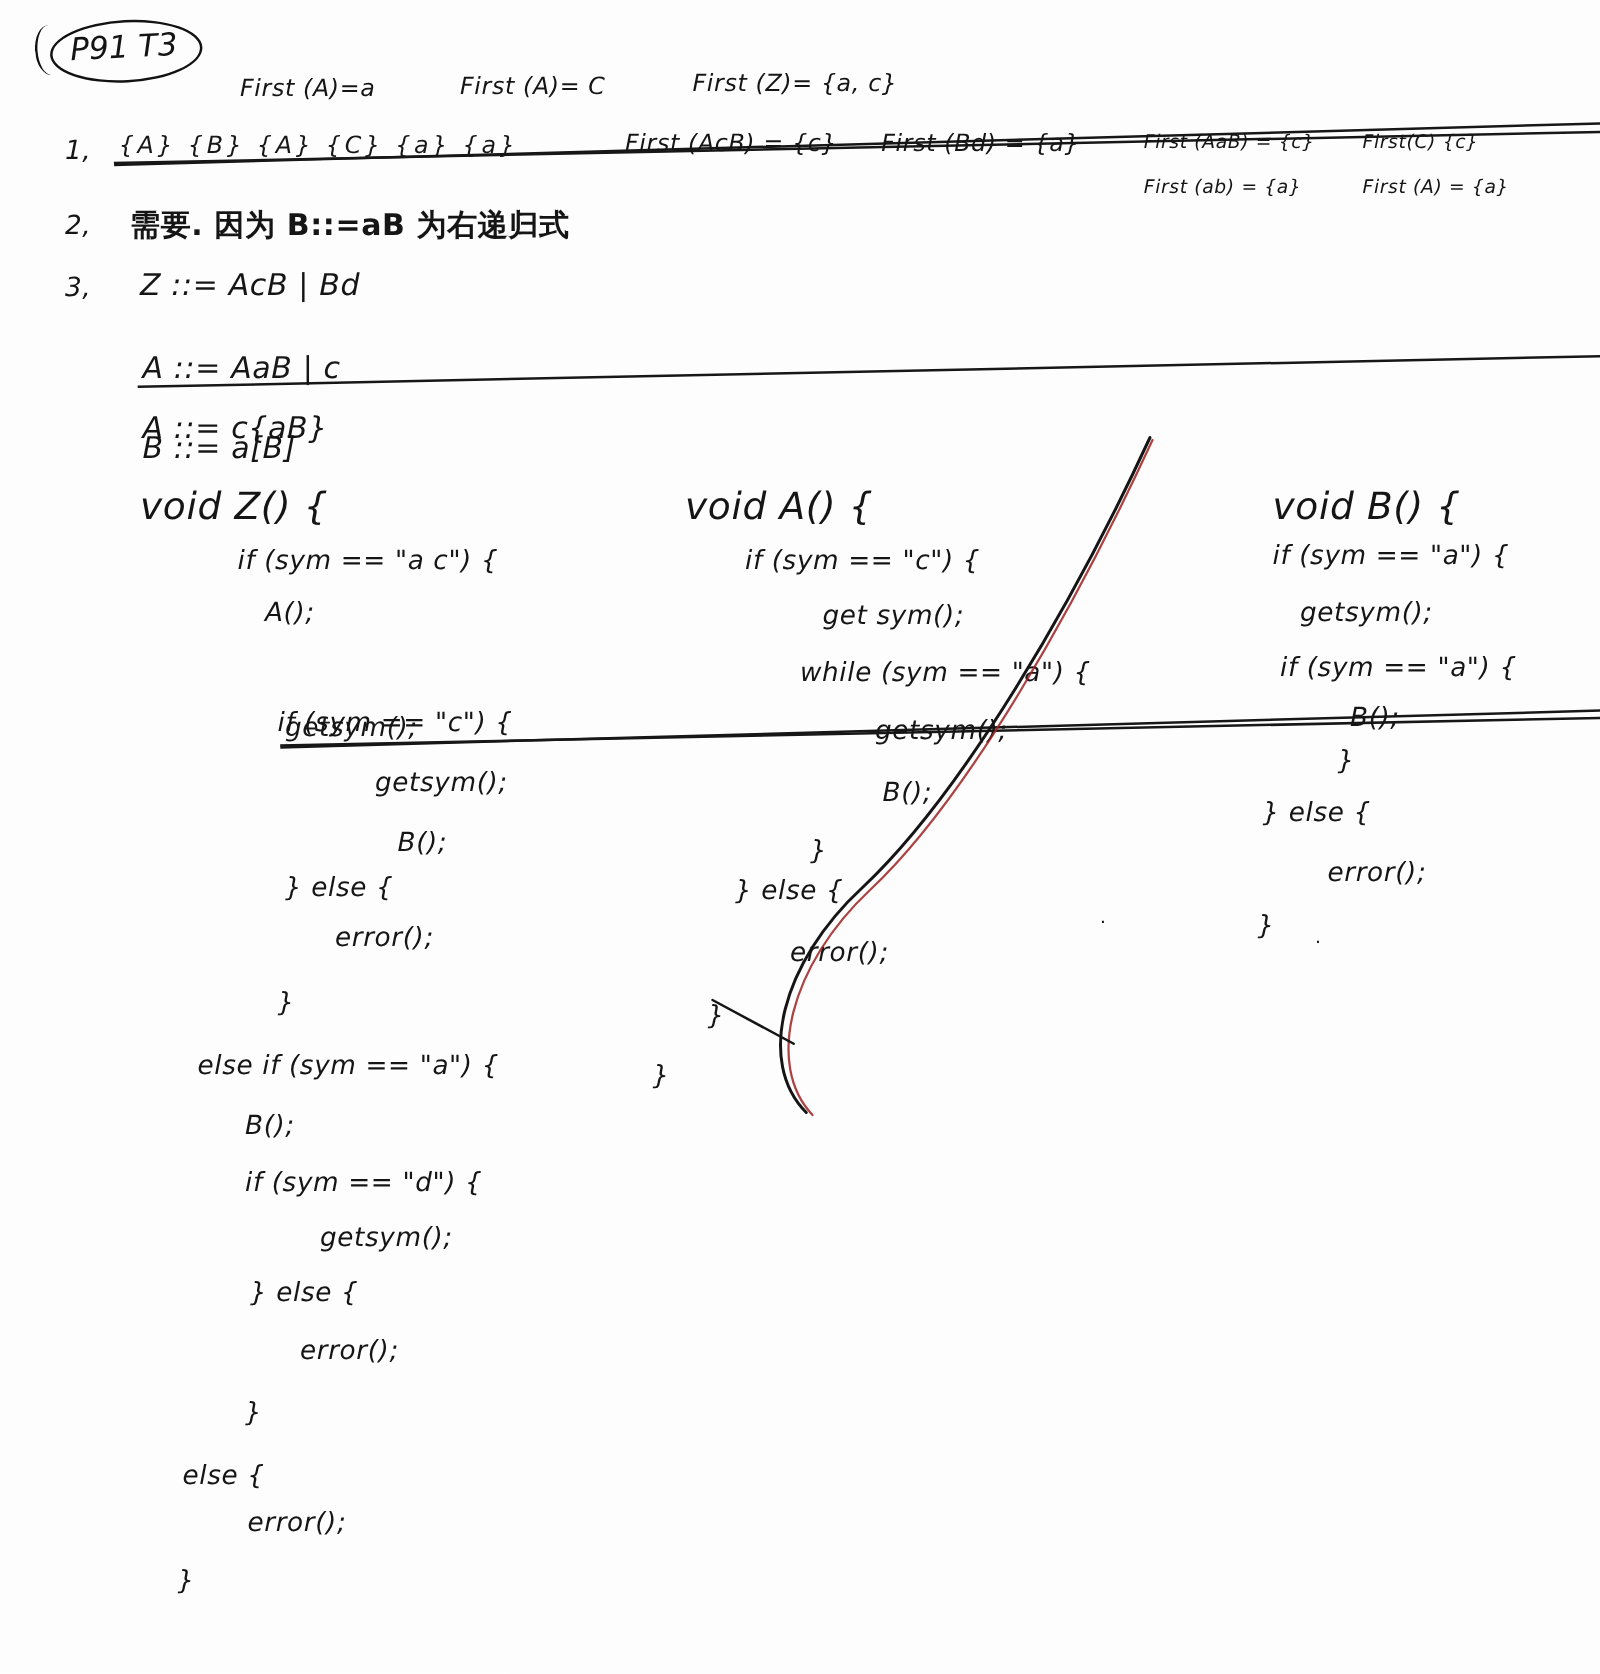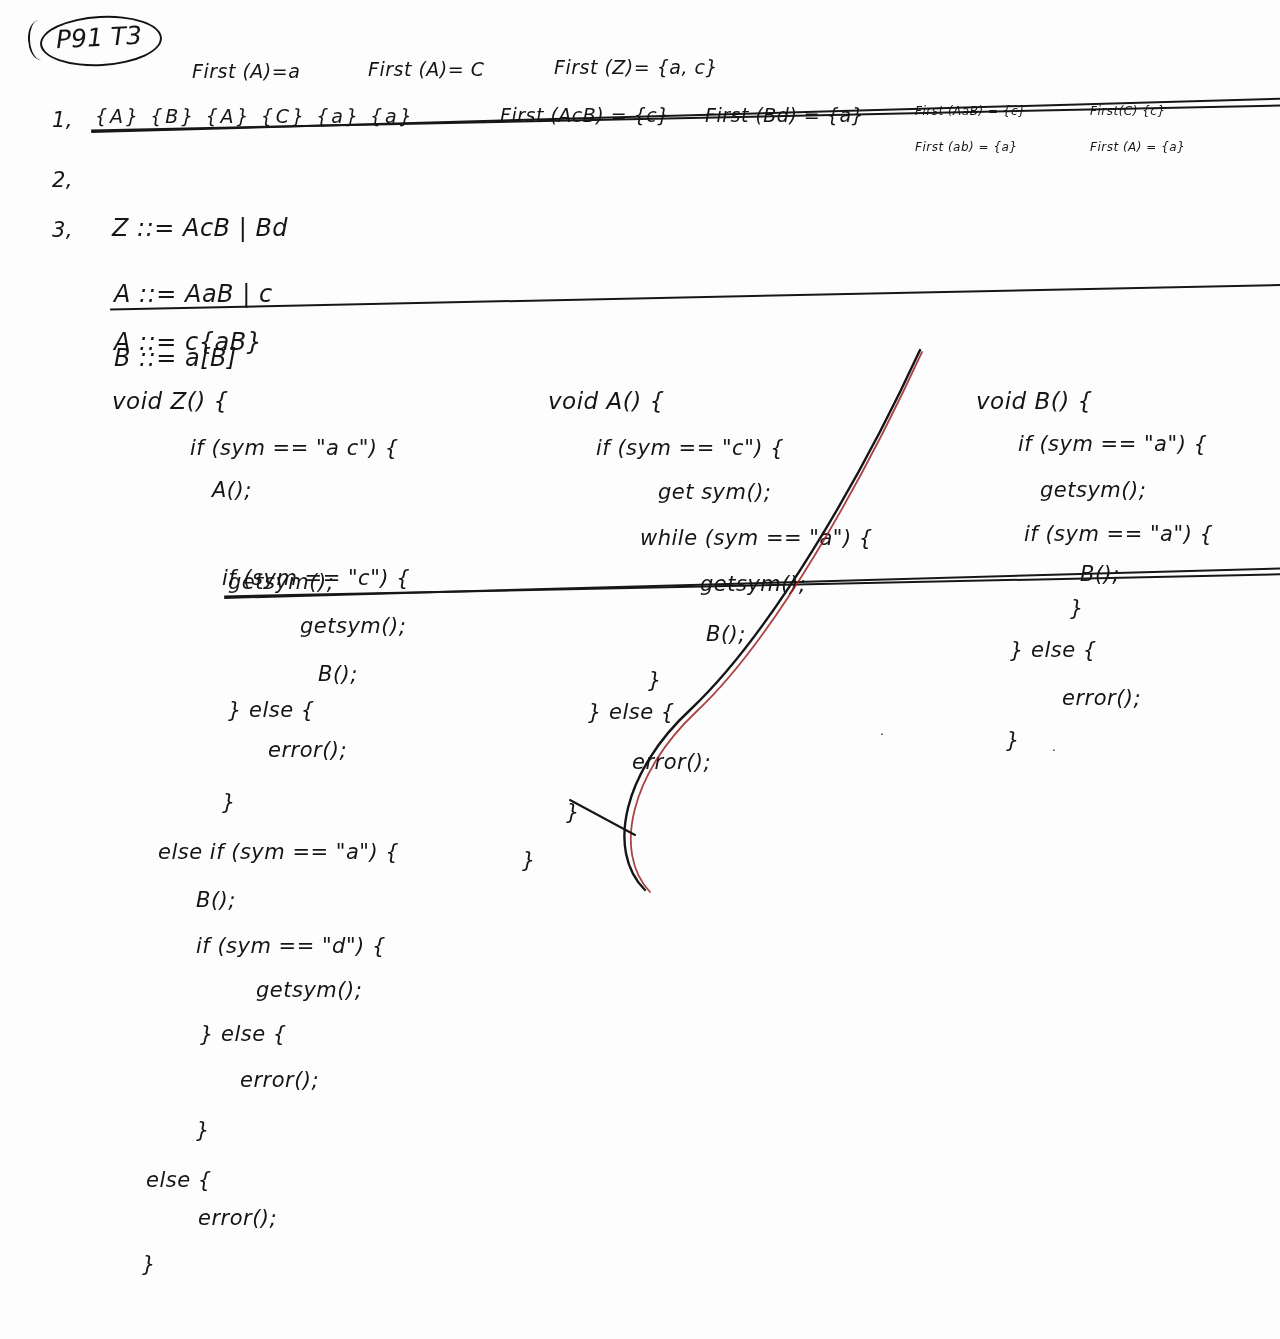--- a/index.html
+++ b/index.html
@@ -25,21 +25,21 @@
   
   .hw {
     position: absolute;
     font-family: "DejaVu Sans", sans-serif;
     color: #151515;
     white-space: pre;
     letter-spacing: 0.5px;
     transform-origin: left top;
   }
   .hw.i  { font-style: italic; }
-  .sm { font-size: 12px; }
+  .sm { font-size: 15px; }
   .md { font-size: 19px; }
   .lg { font-size: 21px; }
   .xl { font-size: 24px; }
 
   
   .page-tag {
     position: absolute;
     left: 28px;
     top: 14px;
     width: 140px;
@@ -103,21 +103,21 @@
   
   .curve {
     position: absolute;
     left: 520px;
     top: 330px;
     width: 460px;
     height: 580px;
     pointer-events: none;
   }
 
-  .col-title { font-size: 23px; }
+  .col-title { font-size: 30px; }
 </style>
 </head>
 <body>
 
 <div class="sheet">
 
   <div class="page-tag">
     <div class="oval"></div>
     <div class="oval2"></div>
     <div class="label">P91 T3</div>
@@ -131,20 +131,21 @@
   <div class="hw md i struck double" style="left:95px; top:105px; letter-spacing:3px;">{A} {B} {A} {C} {a} {a}</div>
 
   <div class="hw md i" style="left:500px; top:104px;">First (AcB) = {c}</div>
   <div class="hw md i" style="left:705px; top:104px;">First (Bd) = {a}</div>
   <div class="hw sm i" style="left:915px; top:104px;">First (AaB) = {c}</div>
   <div class="hw sm i" style="left:1090px; top:104px;">First(C) {c}</div>
   <div class="hw sm i" style="left:915px; top:140px;">First (ab) = {a}</div>
   <div class="hw sm i" style="left:1090px; top:140px;">First (A) = {a}</div>
 
   <div class="hw lg i" style="left:52px; top:168px;">2,</div>
+  <div class="hw xl" style="left:104px; top:164px; font-weight:600;">需要. 因为 B::=aB 为右递归式</div>
 
   <div class="hw lg i" style="left:52px; top:218px;">3,</div>
   <div class="hw xl i" style="left:112px; top:214px;">Z ::= AcB | Bd</div>
   <div class="hw xl i struck" style="left:114px; top:258px;">A ::= AaB | c</div>
   <div class="hw xl i" style="left:114px; top:300px;margin-top:28px;">A ::= c{aB}</div>
   <div class="hw xl i" style="left:114px; top:344px;">B ::= a[B]</div>
 
   <div class="hw col-title i" style="left:112px; top:388px;">void Z() {</div>
   <div class="hw lg i" style="left:190px; top:436px;">if (sym == "a c") {</div>
   <div class="hw lg i" style="left:212px; top:478px;">A();</div>
@@ -171,21 +172,21 @@
   <div class="hw lg i" style="left:658px; top:480px;">get sym();</div>
   <div class="hw lg i" style="left:640px; top:526px;">while (sym == "a") {</div>
   <div class="hw lg i" style="left:700px; top:572px;">getsym();</div>
   <div class="hw lg i" style="left:706px; top:622px;">B();</div>
   <div class="hw lg i" style="left:648px; top:668px;">}</div>
   <div class="hw lg i" style="left:588px; top:700px;">} else {</div>
   <div class="hw lg i" style="left:632px; top:750px;">error();</div>
   <div class="hw lg i" style="left:566px; top:800px;">}</div>
   <div class="hw lg i" style="left:522px; top:848px;">}</div>
 
-  <div class="hw col-title i" style="left:976px; top:388px;">void B() {</div>
+  <div class="hw col-title i" style="left:1018px; top:388px;">void B() {</div>
   <div class="hw lg i" style="left:1018px; top:432px;">if (sym == "a") {</div>
   <div class="hw lg i" style="left:1040px; top:478px;">getsym();</div>
   <div class="hw lg i" style="left:1024px; top:522px;">if (sym == "a") {</div>
   <div class="hw lg i" style="left:1080px; top:562px;">B();</div>
   <div class="hw lg i" style="left:1070px; top:596px;">}</div>
   <div class="hw lg i" style="left:1010px; top:638px;">} else {</div>
   <div class="hw lg i" style="left:1062px; top:686px;">error();</div>
   <div class="hw lg i" style="left:1006px; top:728px;">}</div>
 
   <svg class="curve" viewBox="0 0 460 580">

